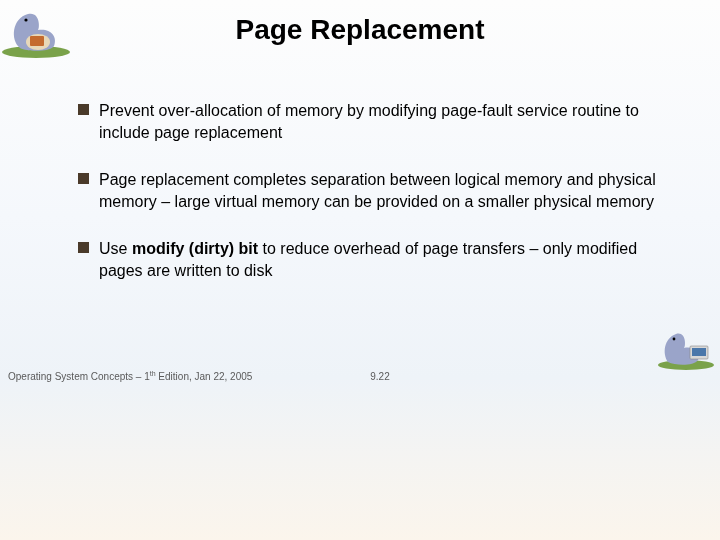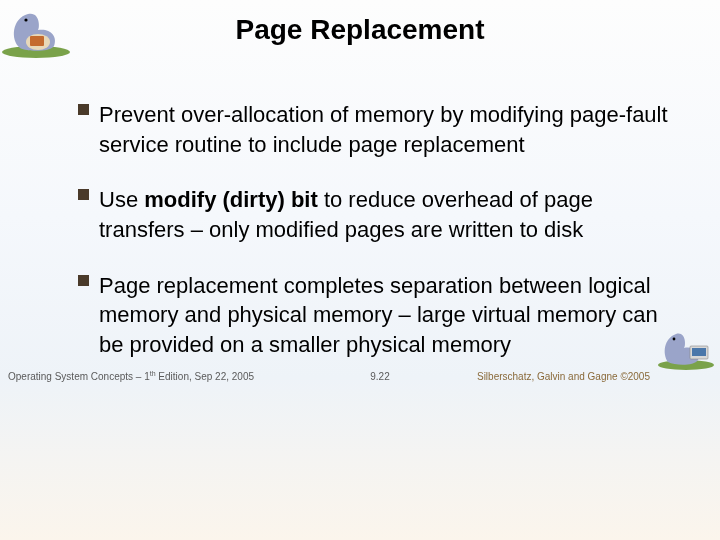--- a/index.html
+++ b/index.html
@@ -44,21 +44,21 @@
     margin-bottom: 26px;
   }
   .bullet-mark {
     width: 11px; height: 11px;
     background: #4a3a2a;
     margin-top: 4px;
     margin-right: 10px;
     flex: 0 0 11px;
   }
   .bullet-text {
-    font-size: 22px;
+    font-size: 16px;
     line-height: 1.35;
     color: #000;
   }
   .bold { font-weight: bold; }
   .footer {
     position: absolute;
     bottom: 6px;
     left: 0; right: 0;
     height: 16px;
     font-size: 10px;
@@ -109,42 +109,41 @@
     <div class="bullet-row">
       <div class="bullet-mark"></div>
       <div class="bullet-text">
         <span>Prevent over-allocation of memory by modifying page-fault service routine to include page replacement</span><span class="bold"></span><span></span>
       </div>
     </div>
 
     <div class="bullet-row">
       <div class="bullet-mark"></div>
       <div class="bullet-text">
-        <span>Use </span><span class="bold">modify (dirty) bit</span><span> to reduce overhead of page transfers – only modified pages are written to disk</span>
+        <span>Page replacement completes separation between logical memory and physical memory – large virtual memory can be provided on a smaller physical memory</span><span class="bold"></span><span></span>
       </div>
     </div>
 
     <div class="bullet-row">
       <div class="bullet-mark"></div>
       <div class="bullet-text">
-        <span>Page replacement completes separation between logical memory and physical memory – large virtual memory can be provided on a smaller physical memory</span><span class="bold"></span><span></span>
+        <span>Use </span><span class="bold">modify (dirty) bit</span><span> to reduce overhead of page transfers – only modified pages are written to disk</span>
       </div>
     </div>
 
   </div>
 
   <svg class="logo-br" viewBox="0 0 60 46">
     <ellipse class="grass" cx="30" cy="41" rx="28" ry="5"></ellipse>
     <path class="dino-body" d="M12 38 C 6 30 8 14 20 10 C 30 7 30 22 28 24 C 38 22 46 28 42 36 C 38 42 20 42 12 38 Z"></path>
     <rect x="34" y="22" width="18" height="13" rx="1" fill="#d8d8d8" stroke="#888" stroke-width="0.6"></rect>
     <rect x="36" y="24" width="14" height="8" fill="#4a77aa"></rect>
     <circle cx="18" cy="15" r="1.4" fill="#000"></circle>
   </svg>
 
   <div class="footer">
     <div class="footer-left">
-      <span>Operating System Concepts – 1</span><sup>th</sup><span> Edition, Sep 22, 2005</span>
+      <span>Operating System Concepts – 1</span><sup>th</sup><span> Edition, Jan 22, 2005</span>
     </div>
     <div class="footer-center">9.22</div>
-    <div class="footer-right">Silberschatz, Galvin and Gagne ©2005</div>
   </div>
 
 </div>
 
 </body></html>

